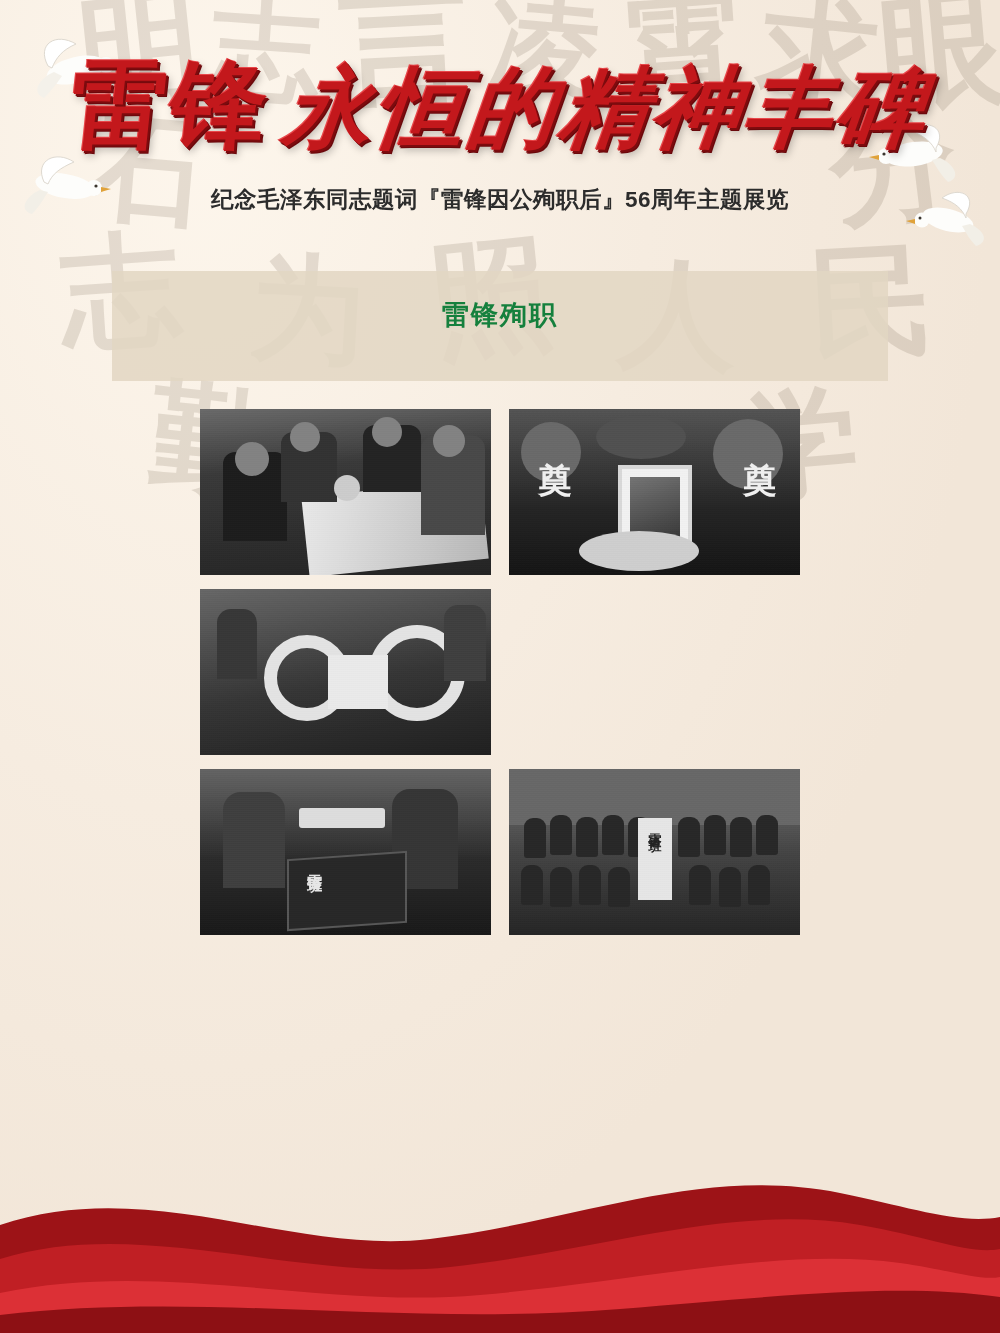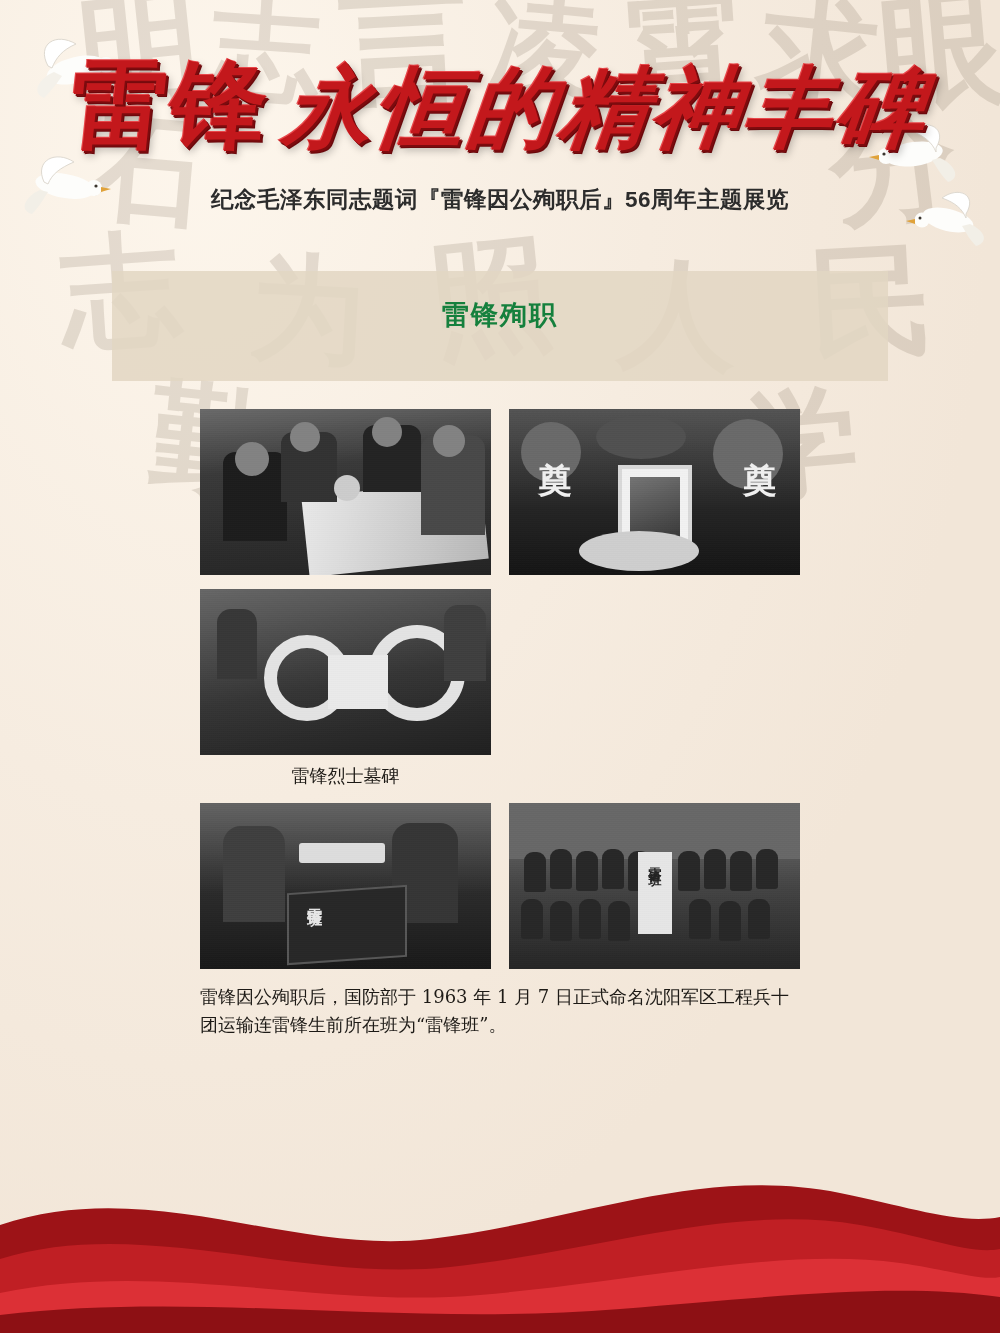--- a/index.html
+++ b/index.html
@@ -313,21 +313,20 @@
       <div class="photo p4">
         <div class="ph-inner">
           <div class="wreath w1"></div>
           <div class="wreath w2"></div>
           <div class="banner"></div>
           <div class="blob" style="left:6%;top:12%;width:40px;height:70px;background:#3f3a34;border-radius:14px 14px 0 0;"></div>
           <div class="blob" style="left:84%;top:10%;width:42px;height:76px;background:#46413a;border-radius:14px 14px 0 0;"></div>
         </div>
         <div class="grain"></div>
       </div>
-      <div class="caption">雷锋烈士墓碑</div>
     </div>
   </div>
 
   <div class="row">
     <div class="cell">
       <div class="photo p5">
         <div class="ph-inner">
           <div class="blob" style="left:8%;top:14%;width:62px;height:96px;background:#46413a;border-radius:18px 18px 0 0;"></div>
           <div class="blob" style="left:66%;top:12%;width:66px;height:100px;background:#3c3832;border-radius:18px 18px 0 0;"></div>
           <div class="blob" style="left:34%;top:24%;width:86px;height:20px;background:#ddd8ce;border-radius:3px;"></div>
@@ -358,21 +357,20 @@
           <div class="pp" style="left:72%; top:59%;"></div>
           <div class="pp" style="left:82%; top:58%;"></div>
           <div class="plaque"></div>
           <div class="ptxt">雷锋班</div>
         </div>
         <div class="grain"></div>
       </div>
     </div>
   </div>
 
-  <div class="caption-wide">雷锋因公殉职后，国防部于 1963 年 1 月 7 日正式命名沈阳军区工程兵十团运输连雷锋生前所在班为“雷锋班”。</div>
 </div>
 
 <svg class="ribbon" viewBox="0 0 1000 170" preserveAspectRatio="none">
   <path d="M0,62 C150,12 290,92 430,76 C580,58 700,2 840,30 C910,44 960,62 1000,54 L1000,170 L0,170 Z" fill="#9d1317"></path>
   <path d="M0,96 C140,52 300,120 450,104 C600,88 730,40 860,62 C930,74 970,92 1000,86 L1000,170 L0,170 Z" fill="#c01f24"></path>
   <path d="M0,130 C160,96 320,146 480,132 C640,118 780,84 900,100 C950,107 980,118 1000,114 L1000,170 L0,170 Z" fill="#e0343a" opacity="0.85"></path>
   <path d="M0,152 C200,128 400,164 620,146 C790,132 900,120 1000,134 L1000,170 L0,170 Z" fill="#8d1014"></path>
 </svg>
 
 </body></html>

